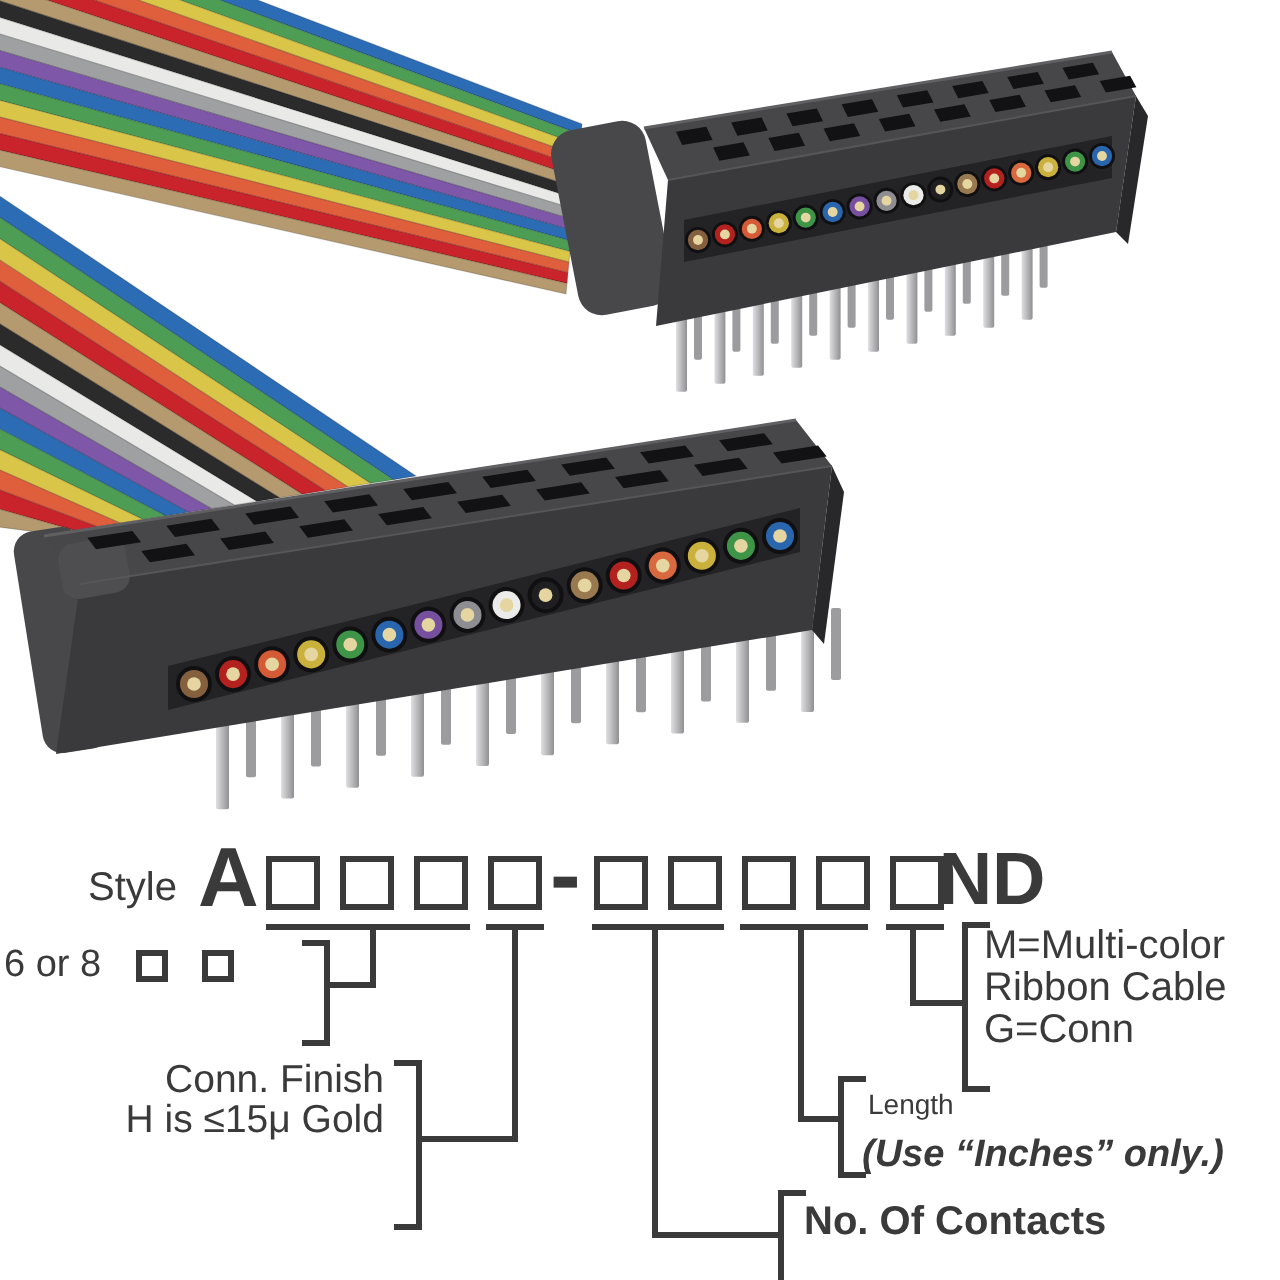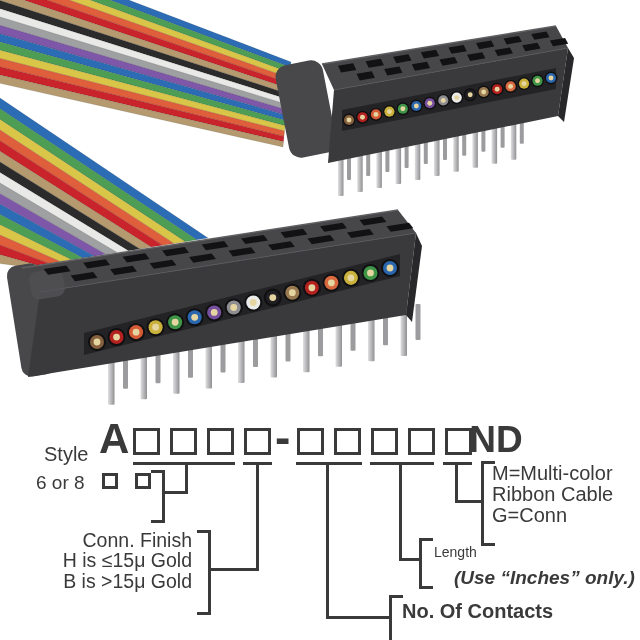--- a/index.html
+++ b/index.html
@@ -8,21 +8,21 @@
   #photo-svg{position:absolute;left:0;top:0;}
   .diagram{position:absolute;left:0;top:0;width:640px;height:640px;}
   .t{position:absolute;color:var(--ink);white-space:nowrap;line-height:1.05;}
   .b{font-weight:bold;}
   .ln{position:absolute;background:var(--ink);}
   .br{position:absolute;}
   .br-r{border:3px solid var(--ink);border-left:none;}
   .br-l{border:3px solid var(--ink);border-right:none;}
   .pn-box{position:absolute;width:27px;height:27px;border:3px solid var(--ink);
           box-sizing:border-box;background:#fff;}
-  .style-opt-row{position:absolute;display:flex;gap:17px;margin-left:34px;}
+  .style-opt-row{position:absolute;display:flex;align-items:center;gap:17px;}
   .opt-box{width:16px;height:16px;border:3px solid var(--ink);box-sizing:border-box;display:inline-block;}
   .finish-block{position:absolute;text-align:right;}
   .ribbon-block{position:absolute;text-align:left;}
 </style>
 </head>
 <body>
 
 <div id="stage">
 
   <svg id="photo-svg" width="640" height="420" viewBox="0 0 640 420">
@@ -293,37 +293,36 @@
     <div class="ln" style="left:326px;top:616px;width:63px;height:3px;"></div>
     <div class="ln" style="left:399px;top:558px;width:20px;height:3px;"></div>
     <div class="ln" style="left:455px;top:500px;width:26px;height:3px;"></div>
 
     <div class="br br-r" style="left:151px;top:470px;width:11px;height:47px;"></div>
     <div class="br br-r" style="left:197px;top:530px;width:11px;height:79px;"></div>
     <div class="br br-l" style="left:389px;top:595px;width:11px;height:45px;"></div>
     <div class="br br-l" style="left:419px;top:538px;width:11px;height:45px;"></div>
     <div class="br br-l" style="left:481px;top:461px;width:11px;height:79px;"></div>
 
-    <span class="t" style="left:44px;top:444px;font-size:20px;">Style</span>
+    <span class="t" style="left:44px;top:434px;font-size:20px;">Style</span>
     <div class="style-opt-row" style="left:2px;top:473px;">
       <span class="t" style="position:static;font-size:19px;">6 or 8</span>
     <span class="opt-box"></span>
         <span class="opt-box"></span>
       </div>
 
     <div class="finish-block" style="left:28px;top:530px;width:164px;font-size:19.5px;line-height:22px;">
       <div class="t" style="position:static;">Conn. Finish</div>
       <div class="t" style="position:static;">H is ≤15μ Gold</div>
-      <div class="t" style="position:static;">B is &gt;15μ Gold</div>
     </div>
 
     <div class="ribbon-block" style="left:492px;top:463px;font-size:20px;line-height:24.5px;">
       <div class="t" style="position:static;">M=Multi-color</div>
       <div class="t" style="position:static;">Ribbon Cable</div>
       <div class="t" style="position:static;">G=Conn</div>
     </div>
 
     <span class="t" style="left:434px;top:545px;font-size:14px;">Length</span>
-    <span class="t b" style="left:454px;top:568px;font-size:19px;font-style:italic;">(Use “Inches” only.)</span>
+    <span class="t b" style="left:431px;top:568px;font-size:19px;font-style:italic;">(Use “Inches” only.)</span>
 
     <span class="t" style="left:402px;top:601px;font-size:20px;font-weight:bold;">No. Of Contacts</span>
   </div>
 </div>
 
 </body></html>

